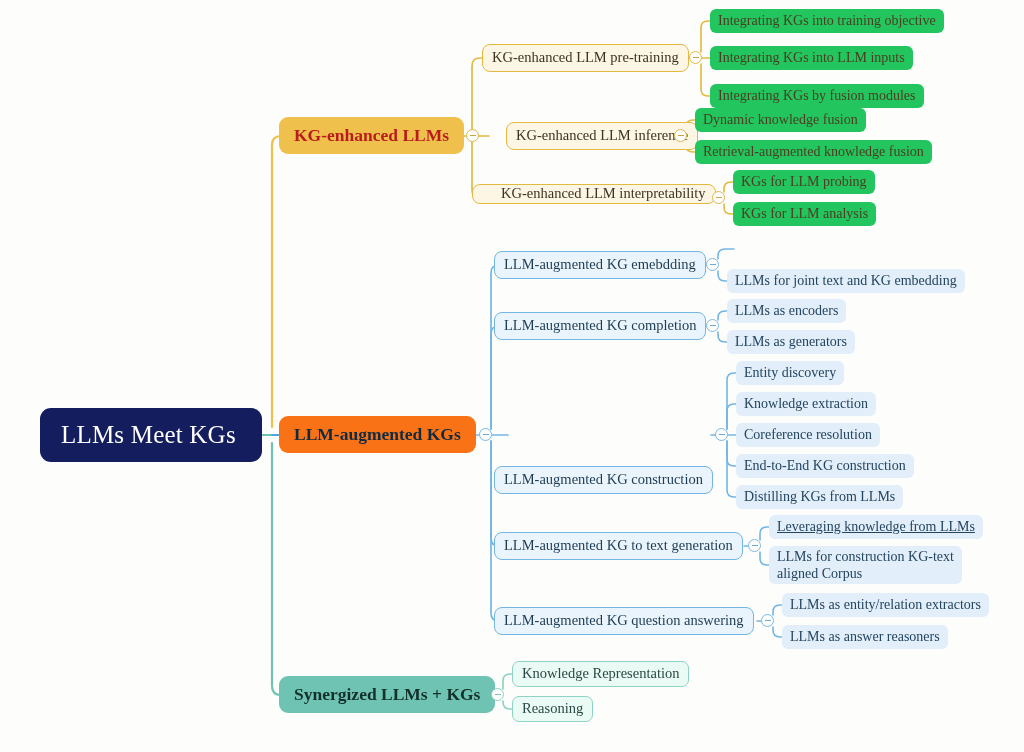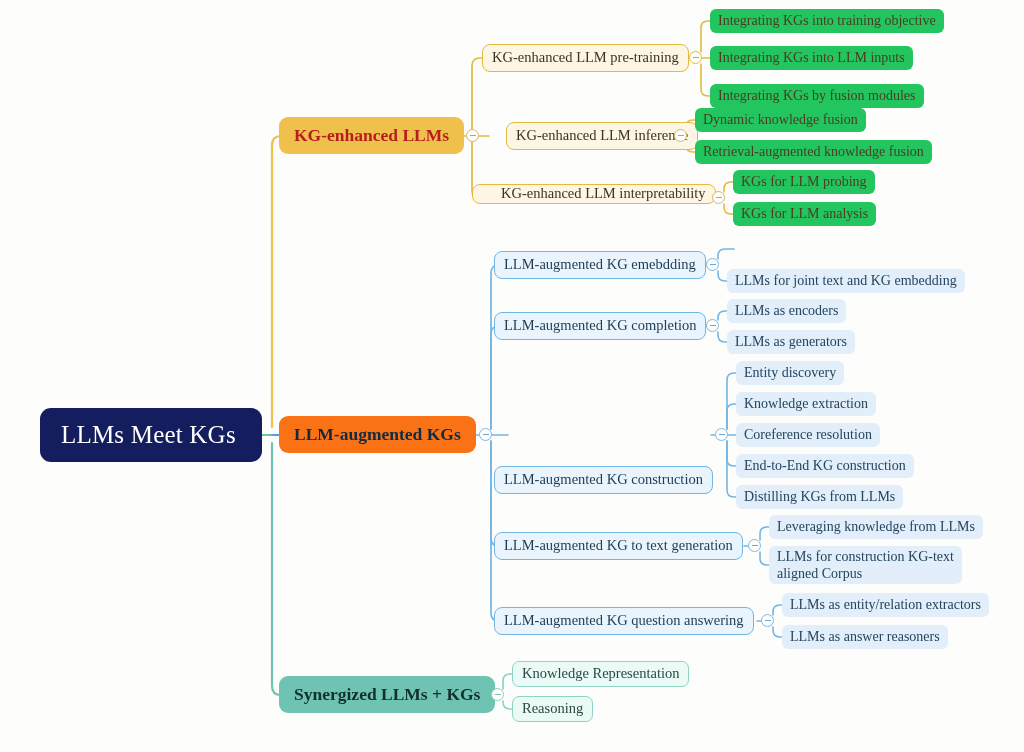--- a/index.html
+++ b/index.html
@@ -321,21 +321,21 @@
   </div>
   <div class="node n-leaf-blue" style="left:736px; top:485px; height:24px;">
     <span>Distilling KGs from LLMs</span>
   </div>
 
   <div class="node n-l2-blue" style="left:494px; top:532px; height:28px;">
     <span>LLM-augmented KG to text generation</span>
   </div>
   <div class="toggle tg-blue" style="left:748px; top:539px;"></div>
 
-  <div class="node n-leaf-blue" style="left:769px; top:515px; height:24px;">
+  <div class="node n-leaf-blue" style="left:769px; top:515px; height:24px;text-decoration:underline;">
     <span>Leveraging knowledge from LLMs</span>
   </div>
   <div class="node n-leaf-blue wrap" style="left:769px; top:546px; width:193px; height:38px; padding-top:2px;">
     <span>LLMs for construction KG-text aligned Corpus</span>
   </div>
 
   <div class="node n-l2-blue" style="left:494px; top:607px; height:28px;">
     <span>LLM-augmented KG question answering</span>
   </div>
   <div class="toggle tg-blue" style="left:761px; top:614px;"></div>

